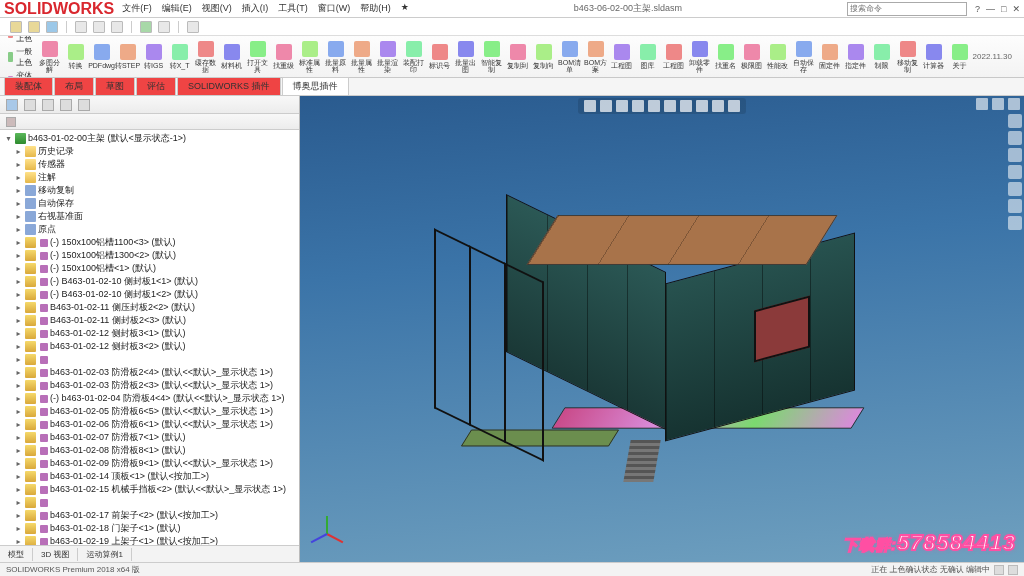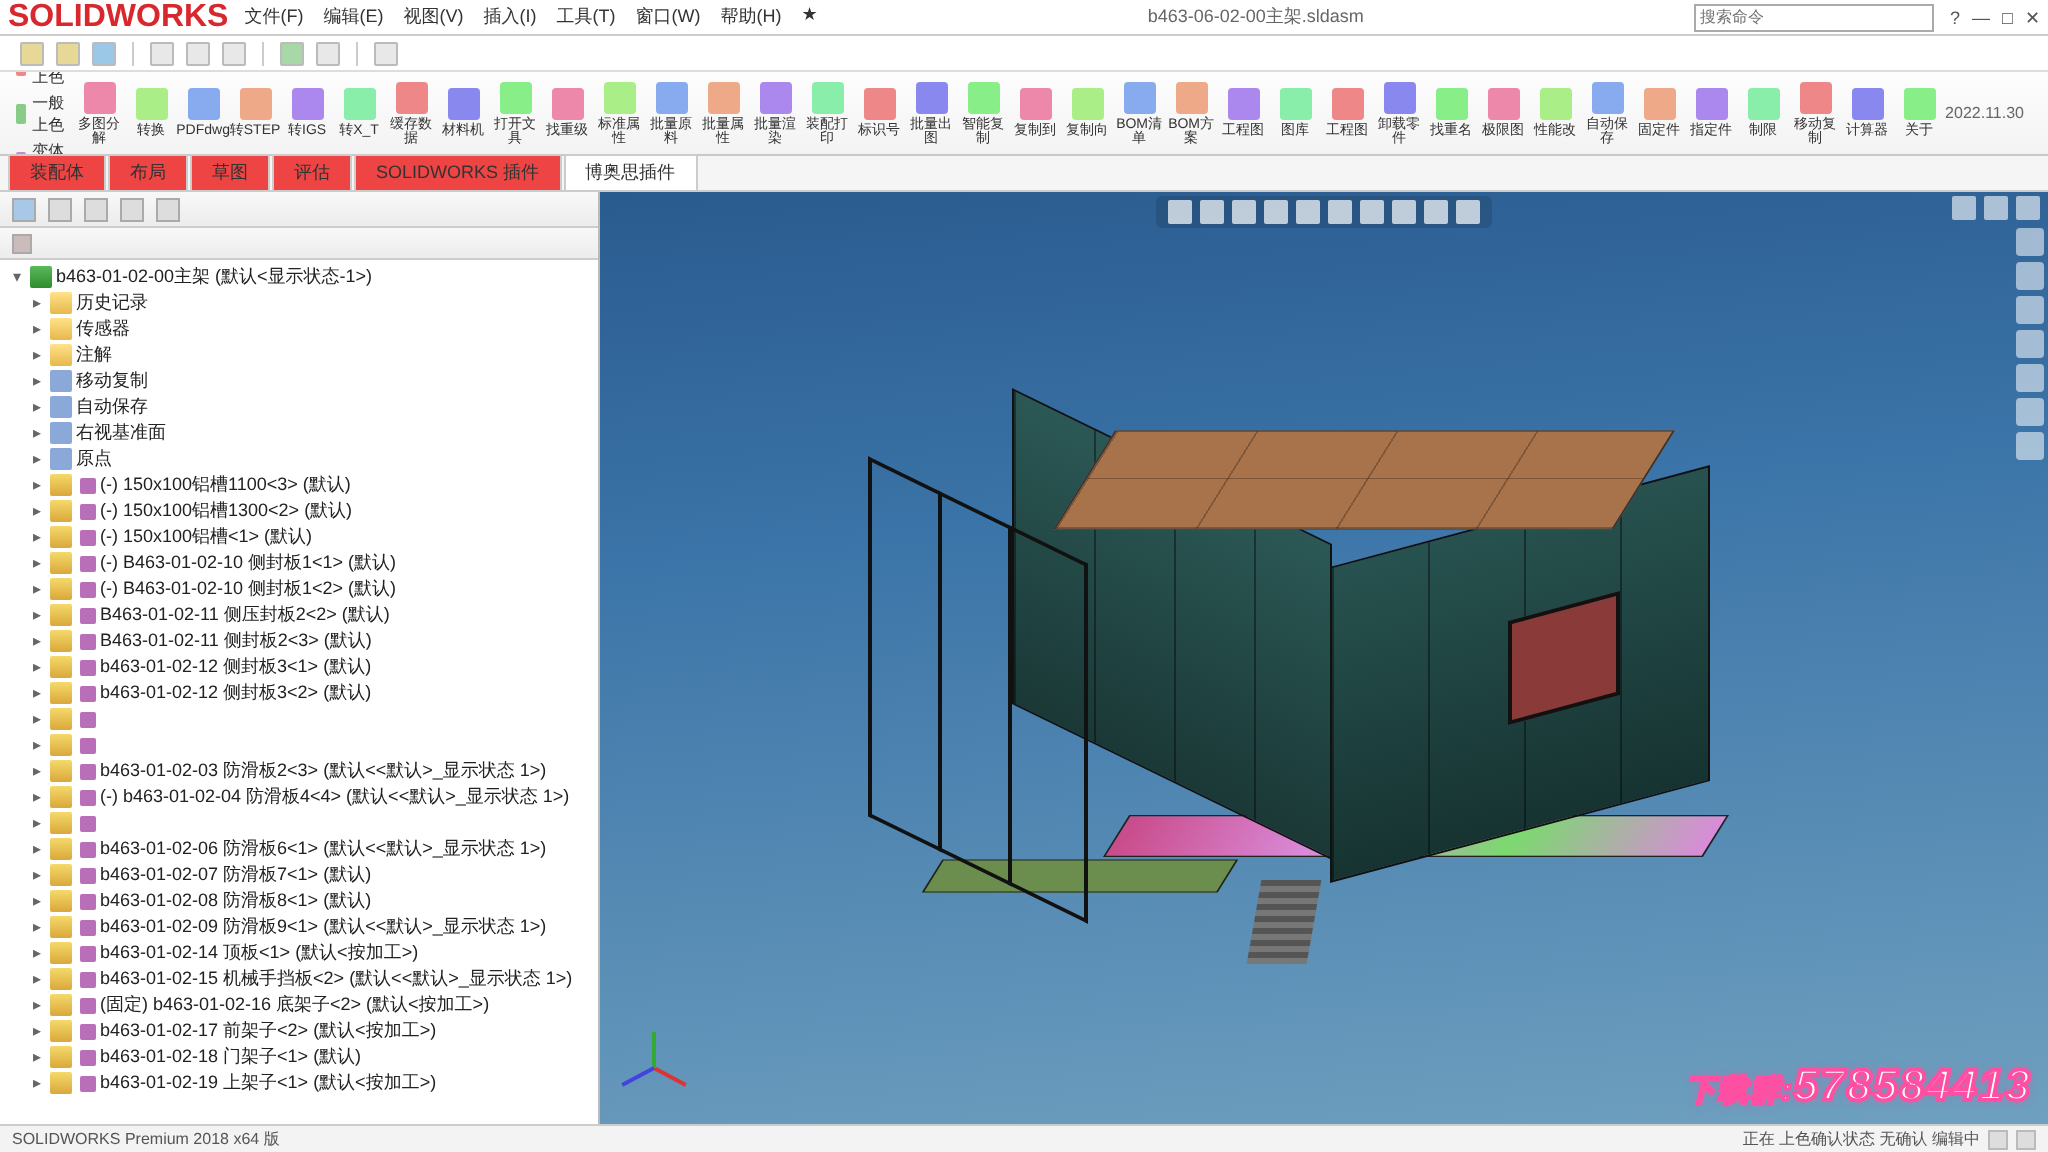--- a/index.html
+++ b/index.html
@@ -411,37 +411,39 @@
           </div>
           <div class="tree-row indent1">
             <span class="exp">▸</span>
             <span class="ticon ic-part"></span>
             <span class="ticon ic-mate" style="width:8px;height:8px"></span>
           </div>
           <div class="tree-row indent1">
             <span class="exp">▸</span>
             <span class="ticon ic-part"></span>
             <span class="ticon ic-mate" style="width:8px;height:8px"></span>
+            <span>b463-01-02-03 防滑板2&lt;4&gt; (默认&lt;&lt;默认&gt;_显示状态 1&gt;)</span>
           </div>
           <div class="tree-row indent1">
             <span class="exp">▸</span>
             <span class="ticon ic-part"></span>
             <span class="ticon ic-mate" style="width:8px;height:8px"></span>
             <span>b463-01-02-03 防滑板2&lt;3&gt; (默认&lt;&lt;默认&gt;_显示状态 1&gt;)</span>
           </div>
           <div class="tree-row indent1">
             <span class="exp">▸</span>
             <span class="ticon ic-part"></span>
             <span class="ticon ic-mate" style="width:8px;height:8px"></span>
             <span>(-) b463-01-02-04 防滑板4&lt;4&gt; (默认&lt;&lt;默认&gt;_显示状态 1&gt;)</span>
           </div>
           <div class="tree-row indent1">
             <span class="exp">▸</span>
             <span class="ticon ic-part"></span>
             <span class="ticon ic-mate" style="width:8px;height:8px"></span>
+            <span>b463-01-02-05 防滑板6&lt;5&gt; (默认&lt;&lt;默认&gt;_显示状态 1&gt;)</span>
           </div>
           <div class="tree-row indent1">
             <span class="exp">▸</span>
             <span class="ticon ic-part"></span>
             <span class="ticon ic-mate" style="width:8px;height:8px"></span>
             <span>b463-01-02-06 防滑板6&lt;1&gt; (默认&lt;&lt;默认&gt;_显示状态 1&gt;)</span>
           </div>
           <div class="tree-row indent1">
             <span class="exp">▸</span>
             <span class="ticon ic-part"></span>
@@ -469,41 +471,45 @@
           <div class="tree-row indent1">
             <span class="exp">▸</span>
             <span class="ticon ic-part"></span>
             <span class="ticon ic-mate" style="width:8px;height:8px"></span>
             <span>b463-01-02-15 机械手挡板&lt;2&gt; (默认&lt;&lt;默认&gt;_显示状态 1&gt;)</span>
           </div>
           <div class="tree-row indent1">
             <span class="exp">▸</span>
             <span class="ticon ic-part"></span>
             <span class="ticon ic-mate" style="width:8px;height:8px"></span>
-            <span>(固定) b463-01-02-16 底架子&lt;2&gt; (默认&lt;按加工&gt;)</span>
           </div>
           <div class="tree-row indent1">
             <span class="exp">▸</span>
             <span class="ticon ic-part"></span>
             <span class="ticon ic-mate" style="width:8px;height:8px"></span>
             <span>b463-01-02-17 前架子&lt;2&gt; (默认&lt;按加工&gt;)</span>
           </div>
           <div class="tree-row indent1">
             <span class="exp">▸</span>
             <span class="ticon ic-part"></span>
             <span class="ticon ic-mate" style="width:8px;height:8px"></span>
             <span>b463-01-02-18 门架子&lt;1&gt; (默认)</span>
           </div>
           <div class="tree-row indent1">
             <span class="exp">▸</span>
             <span class="ticon ic-part"></span>
             <span class="ticon ic-mate" style="width:8px;height:8px"></span>
             <span>b463-01-02-19 上架子&lt;1&gt; (默认&lt;按加工&gt;)</span>
           </div>
         </div>
+    </div>
+    <div class="bottom-tabs">
+      <div class="btab">模型</div>
+      <div class="btab">3D 视图</div>
+      <div class="btab">运动算例1</div>
     </div>
   </div>
 
   <div class="viewport">
     <div class="view-toolbar">
       <div class="vti"></div>
       <div class="vti"></div>
       <div class="vti"></div>
       <div class="vti"></div>
       <div class="vti"></div>

